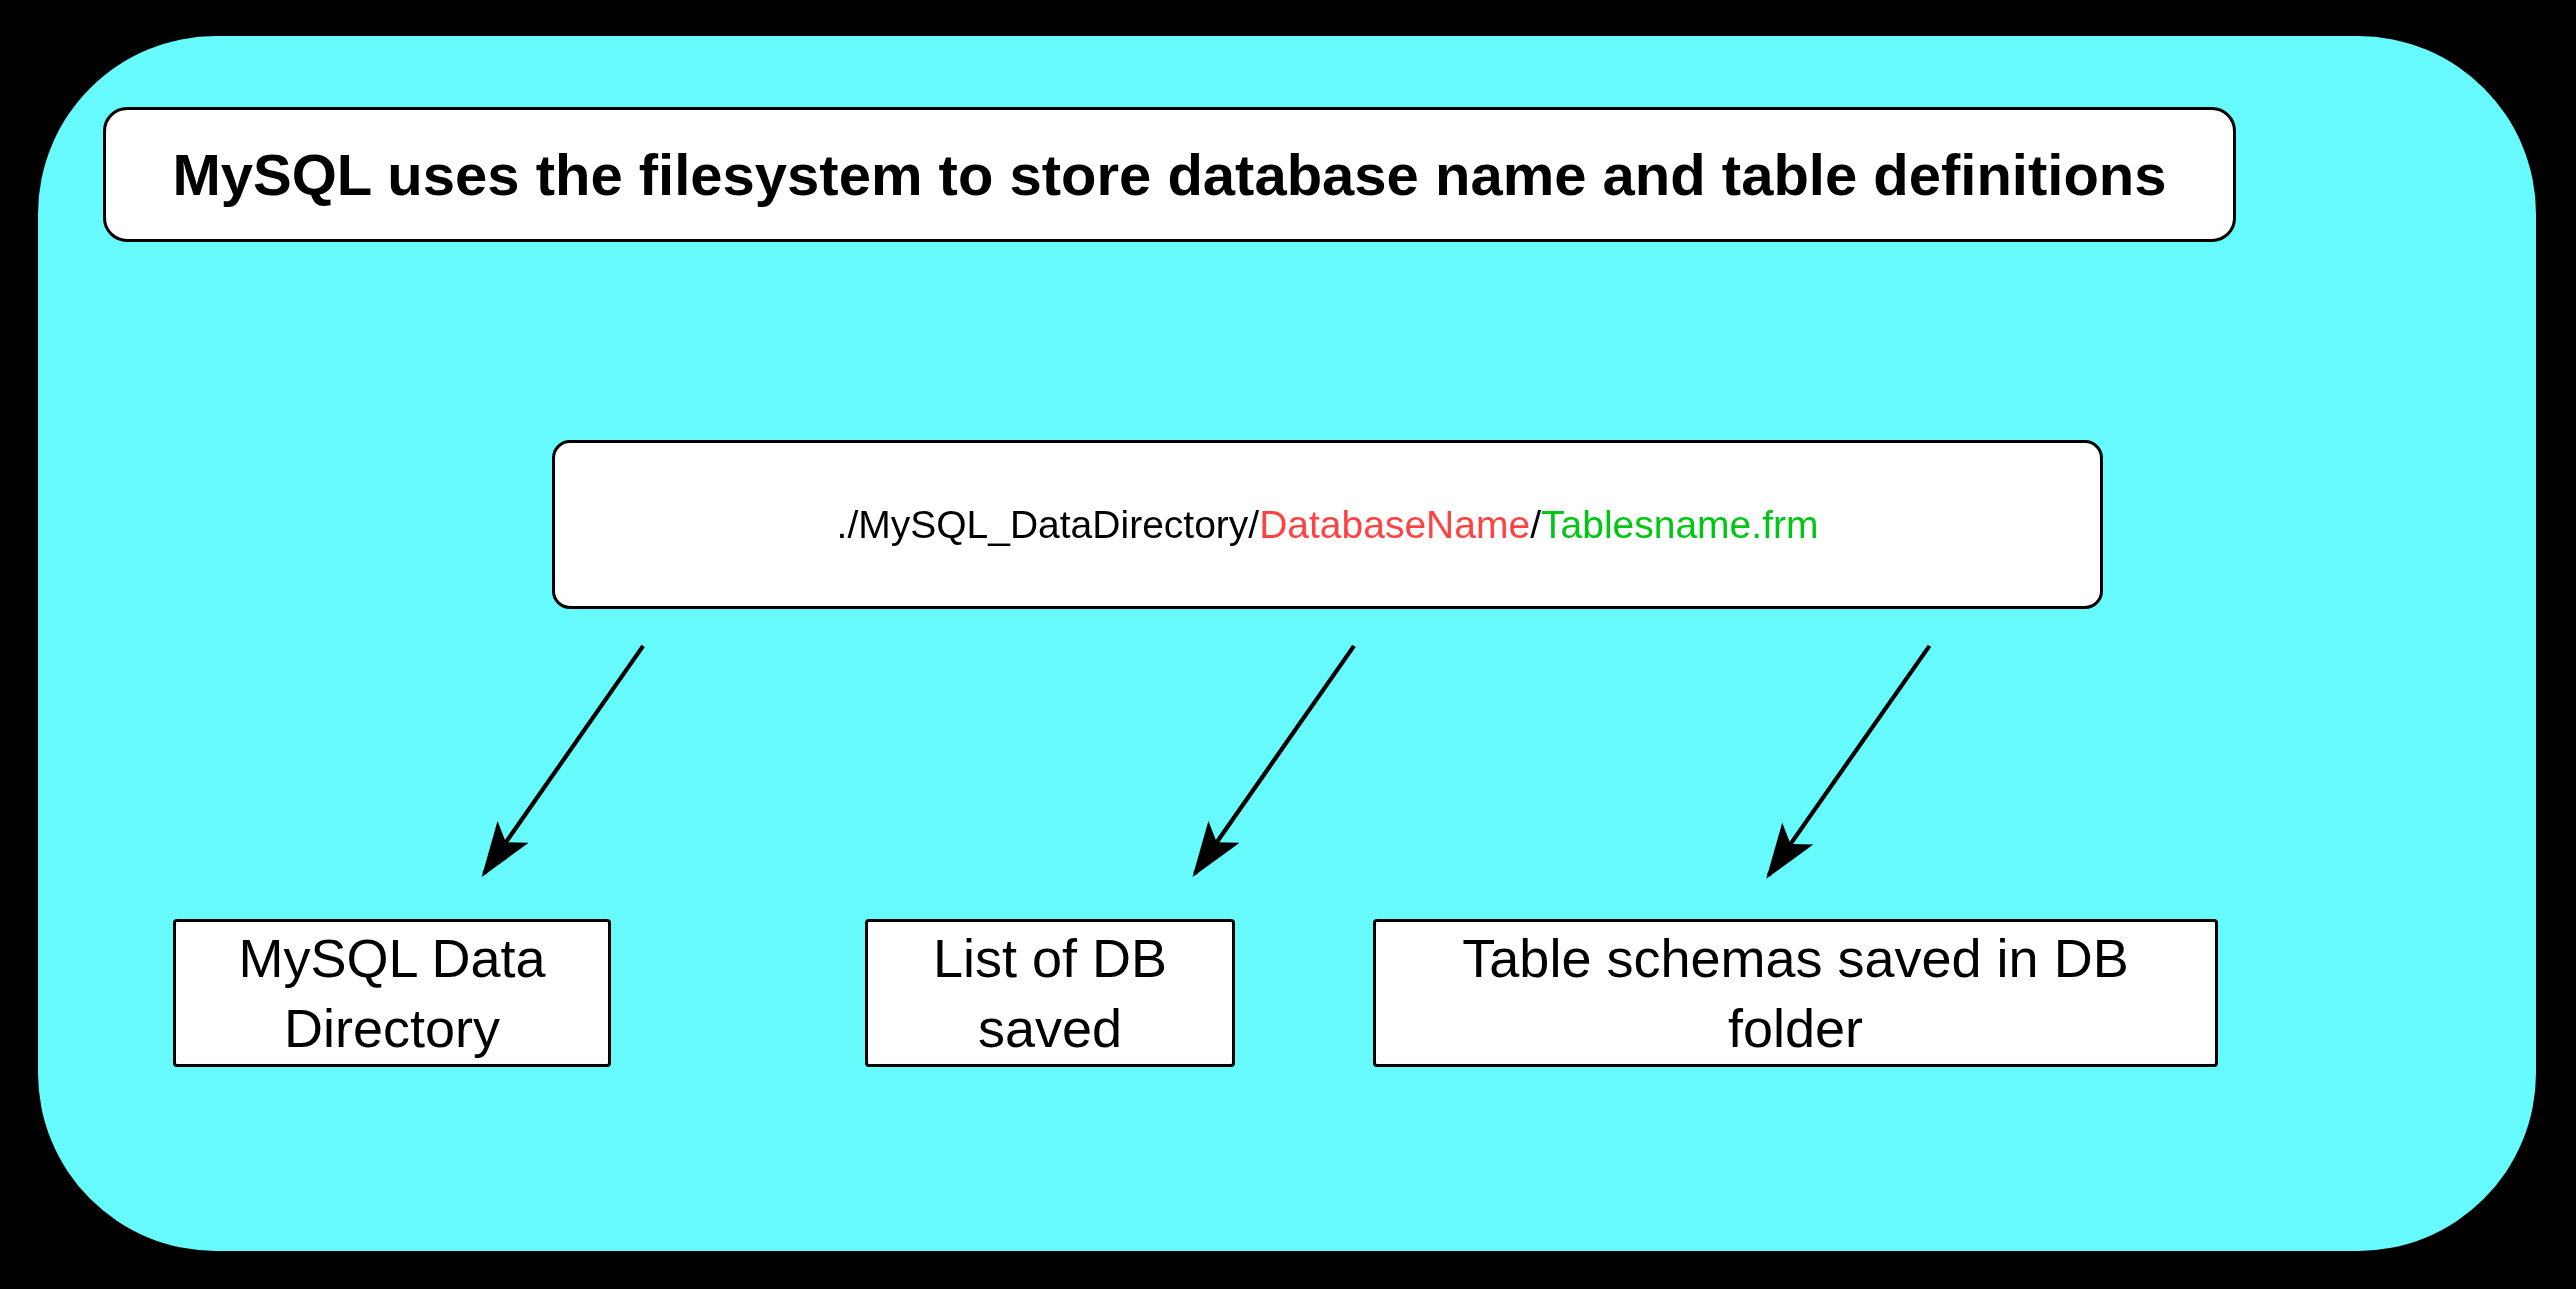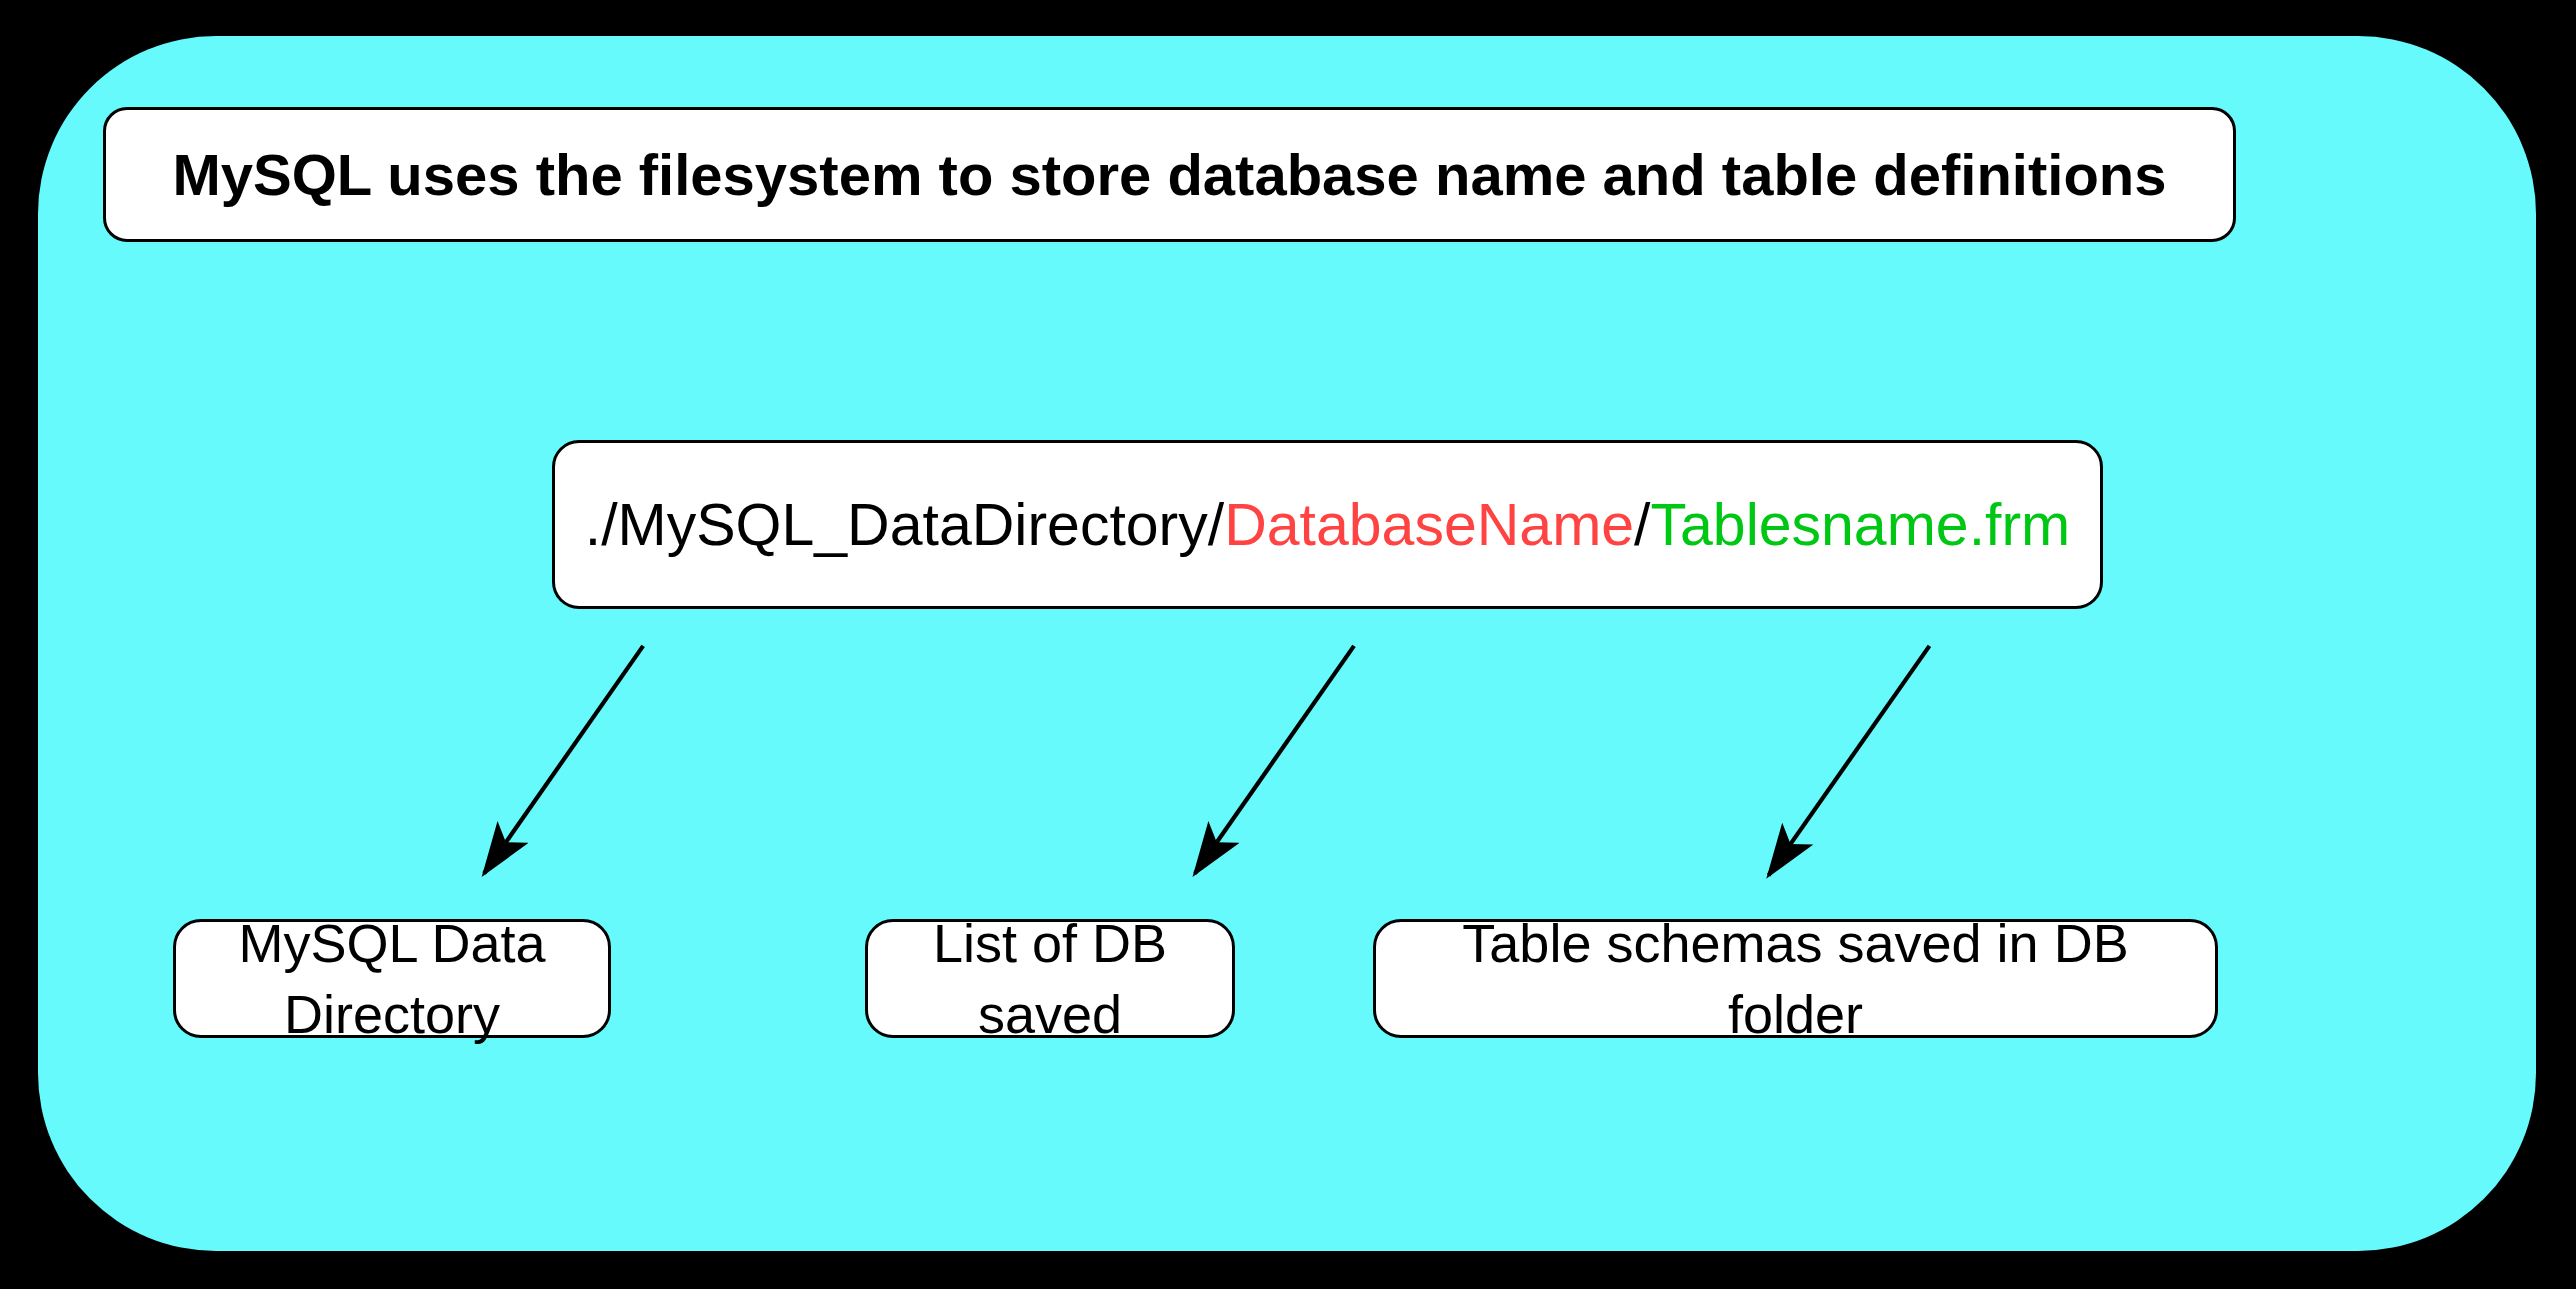--- a/index.html
+++ b/index.html
@@ -50,30 +50,30 @@
     border-radius: 24px;
     font-size: 58px;
     font-weight: bold;
     white-space: nowrap;
   }
   .path-box {
     left: 552px;
     top: 440px;
     width: 1551px;
     height: 169px;
-    border-radius: 27px;
-    font-size: 59px;
+    border-radius: 18px;
+    font-size: 39px;
     white-space: nowrap;
   }
   .path-box .seg-database { color: var(--red); }
   .path-box .seg-tablefile { color: var(--green); }
   .node-box {
     top: 919px;
-    height: 119px;
-    border-radius: 28px;
+    height: 148px;
+    border-radius: 4px;
     font-size: 54px;
     line-height: 1.3;
     padding: 0 15.2px;
   }
   .node-1 { left: 173px;  width: 438px; }
   .node-2 { left: 865px; width: 370px; }
   .node-3 { left: 1373px; width: 845px; }
   .arrows-layer {
     position: absolute;
     inset: 0;

